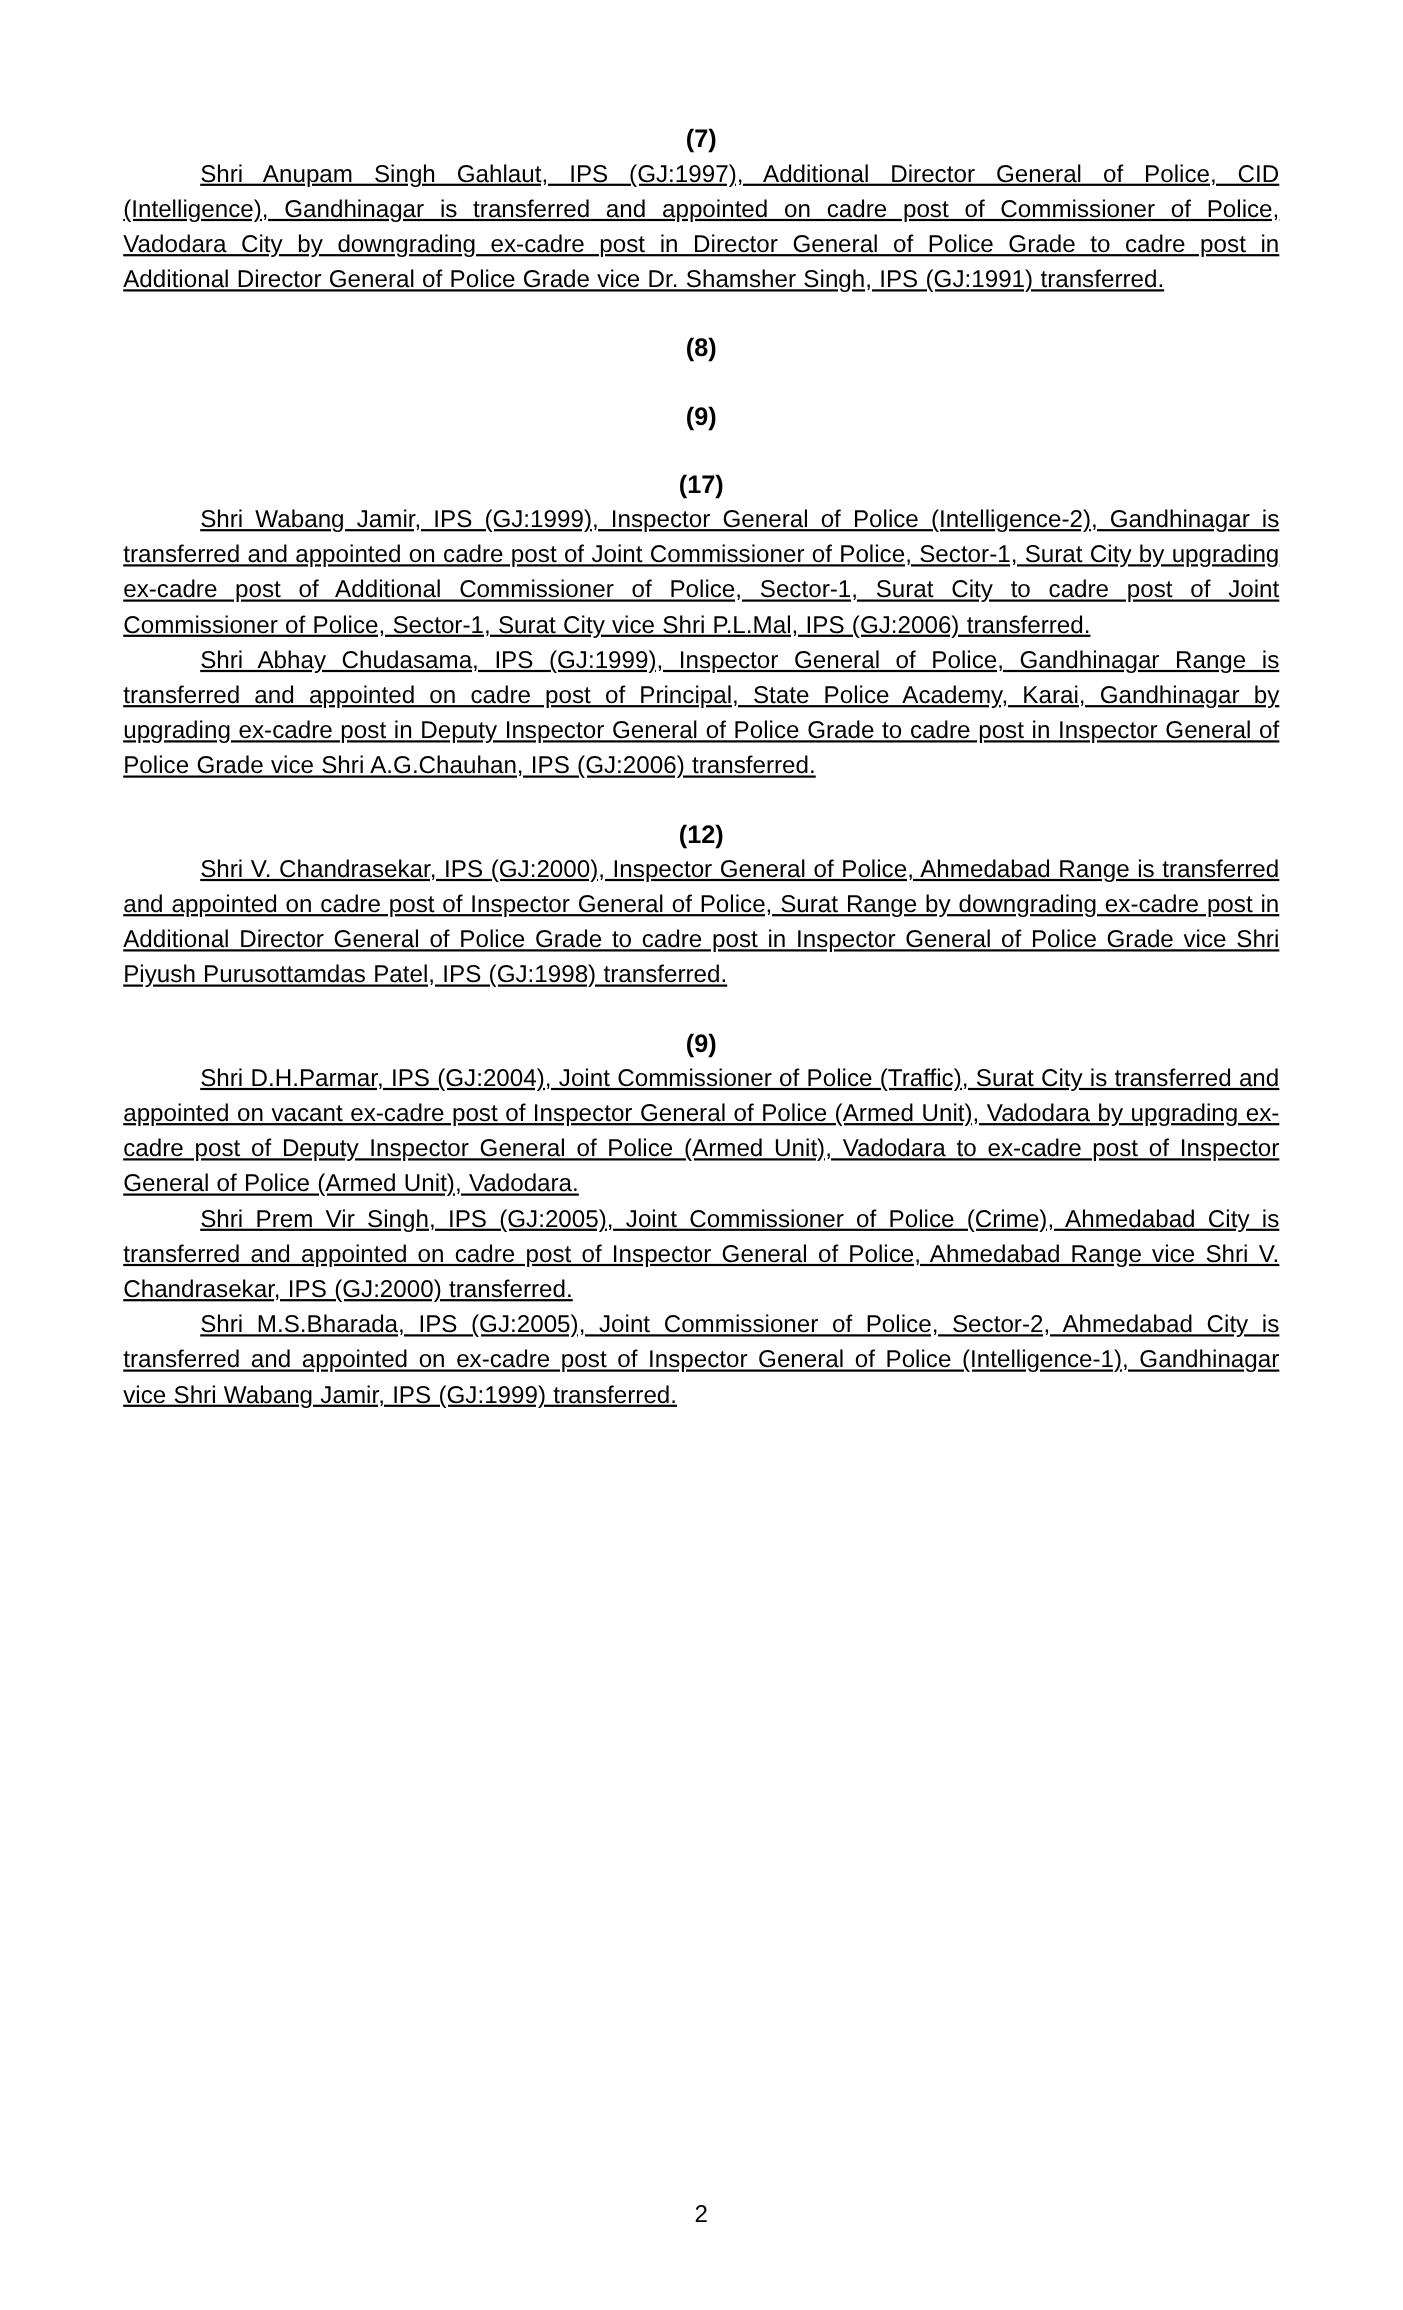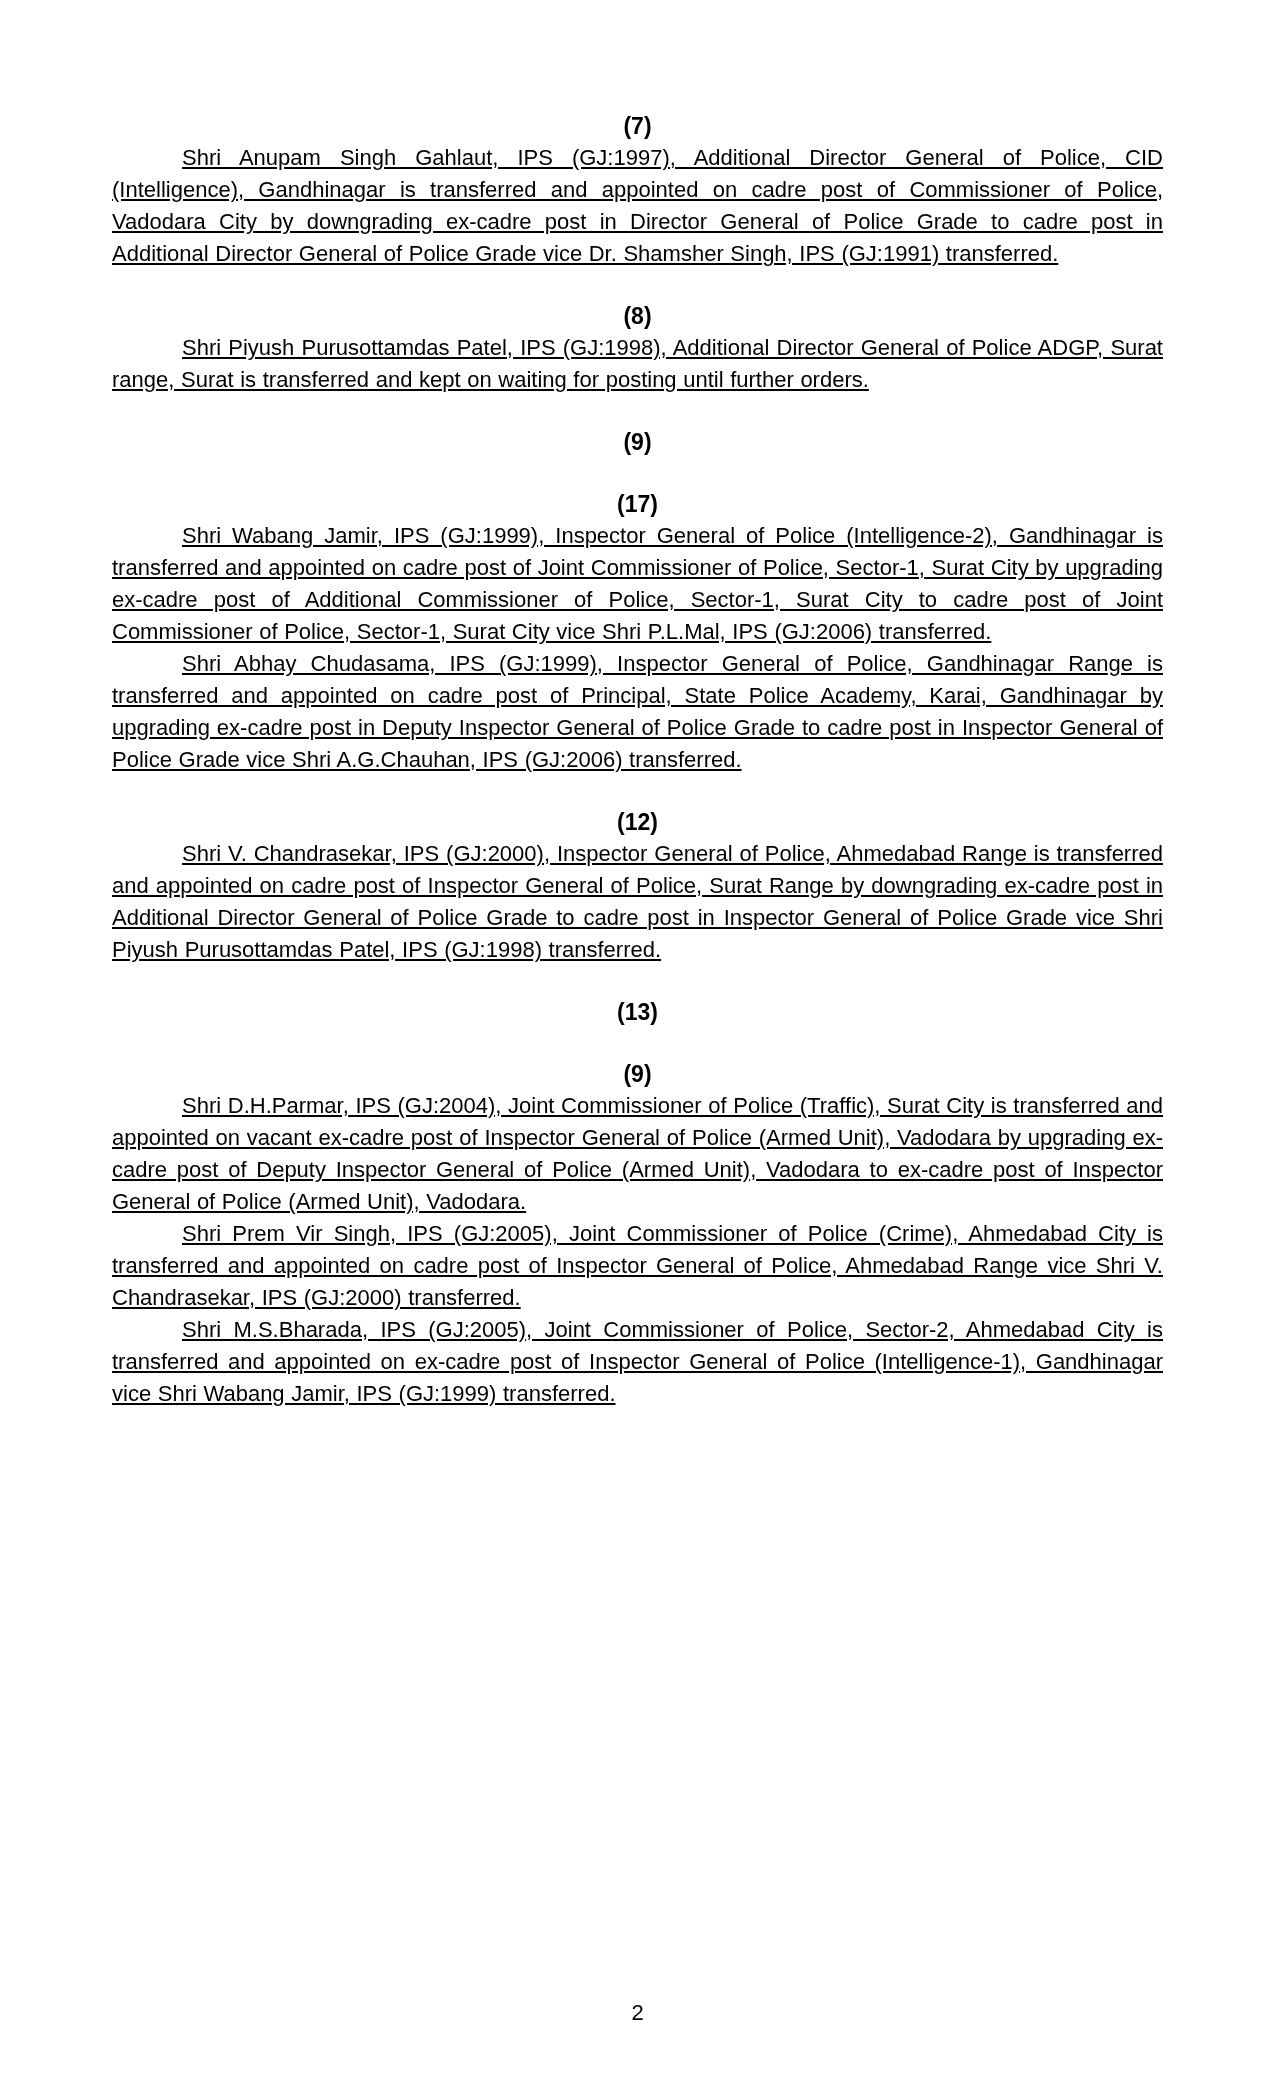--- a/index.html
+++ b/index.html
@@ -53,21 +53,20 @@
 
 <div class="page">
 
   <div class="section">
     <p class="num">(7)</p>
     <p class="body">Shri Anupam Singh Gahlaut, IPS (GJ:1997), Additional Director General of Police, CID (Intelligence), Gandhinagar is transferred and appointed on cadre post of Commissioner of Police, Vadodara City by downgrading ex-cadre post in Director General of Police Grade to cadre post in Additional Director General of Police Grade vice Dr. Shamsher Singh, IPS (GJ:1991) transferred.</p>
   </div>
 
   <div class="section">
     <p class="num">(8)</p>
-    <p class="body">Shri Piyush Purusottamdas Patel, IPS (GJ:1998), Additional Director General of Police ADGP, Surat range, Surat is transferred and kept on waiting for posting until further orders.</p>
   </div>
 
   <div class="section">
     <p class="num">(9)</p>
   </div>
 
   <div class="section">
     <p class="num">(17)</p>
     <p class="body">Shri Wabang Jamir, IPS (GJ:1999), Inspector General of Police (Intelligence-2), Gandhinagar is transferred and appointed on cadre post of Joint Commissioner of Police, Sector-1, Surat City by upgrading ex-cadre post of Additional Commissioner of Police, Sector-1, Surat City to cadre post of Joint Commissioner of Police, Sector-1, Surat City vice Shri P.L.Mal, IPS (GJ:2006) transferred.</p>
   </div>
@@ -75,21 +74,20 @@
   <div class="section">
     <p class="body">Shri Abhay Chudasama, IPS (GJ:1999), Inspector General of Police, Gandhinagar Range is transferred and appointed on cadre post of Principal, State Police Academy, Karai, Gandhinagar by upgrading ex-cadre post in Deputy Inspector General of Police Grade to cadre post in Inspector General of Police Grade vice Shri A.G.Chauhan, IPS (GJ:2006) transferred.</p>
   </div>
 
   <div class="section">
     <p class="num">(12)</p>
     <p class="body">Shri V. Chandrasekar, IPS (GJ:2000), Inspector General of Police, Ahmedabad Range is transferred and appointed on cadre post of Inspector General of Police, Surat Range by downgrading ex-cadre post in Additional Director General of Police Grade to cadre post in Inspector General of Police Grade vice Shri Piyush Purusottamdas Patel, IPS (GJ:1998) transferred.</p>
   </div>
 
   <div class="section">
-    <p class="num">(13)</p>
   </div>
 
   <div class="section">
     <p class="num">(9)</p>
     <p class="body">Shri D.H.Parmar, IPS (GJ:2004), Joint Commissioner of Police (Traffic), Surat City is transferred and appointed on vacant ex-cadre post of Inspector General of Police (Armed Unit), Vadodara by upgrading ex-cadre post of Deputy Inspector General of Police (Armed Unit), Vadodara to ex-cadre post of Inspector General of Police (Armed Unit), Vadodara.</p>
   </div>
 
   <div class="section">
     <p class="body">Shri Prem Vir Singh, IPS (GJ:2005), Joint Commissioner of Police (Crime), Ahmedabad City is transferred and appointed on cadre post of Inspector General of Police, Ahmedabad Range vice Shri V. Chandrasekar, IPS (GJ:2000) transferred.</p>
   </div>

